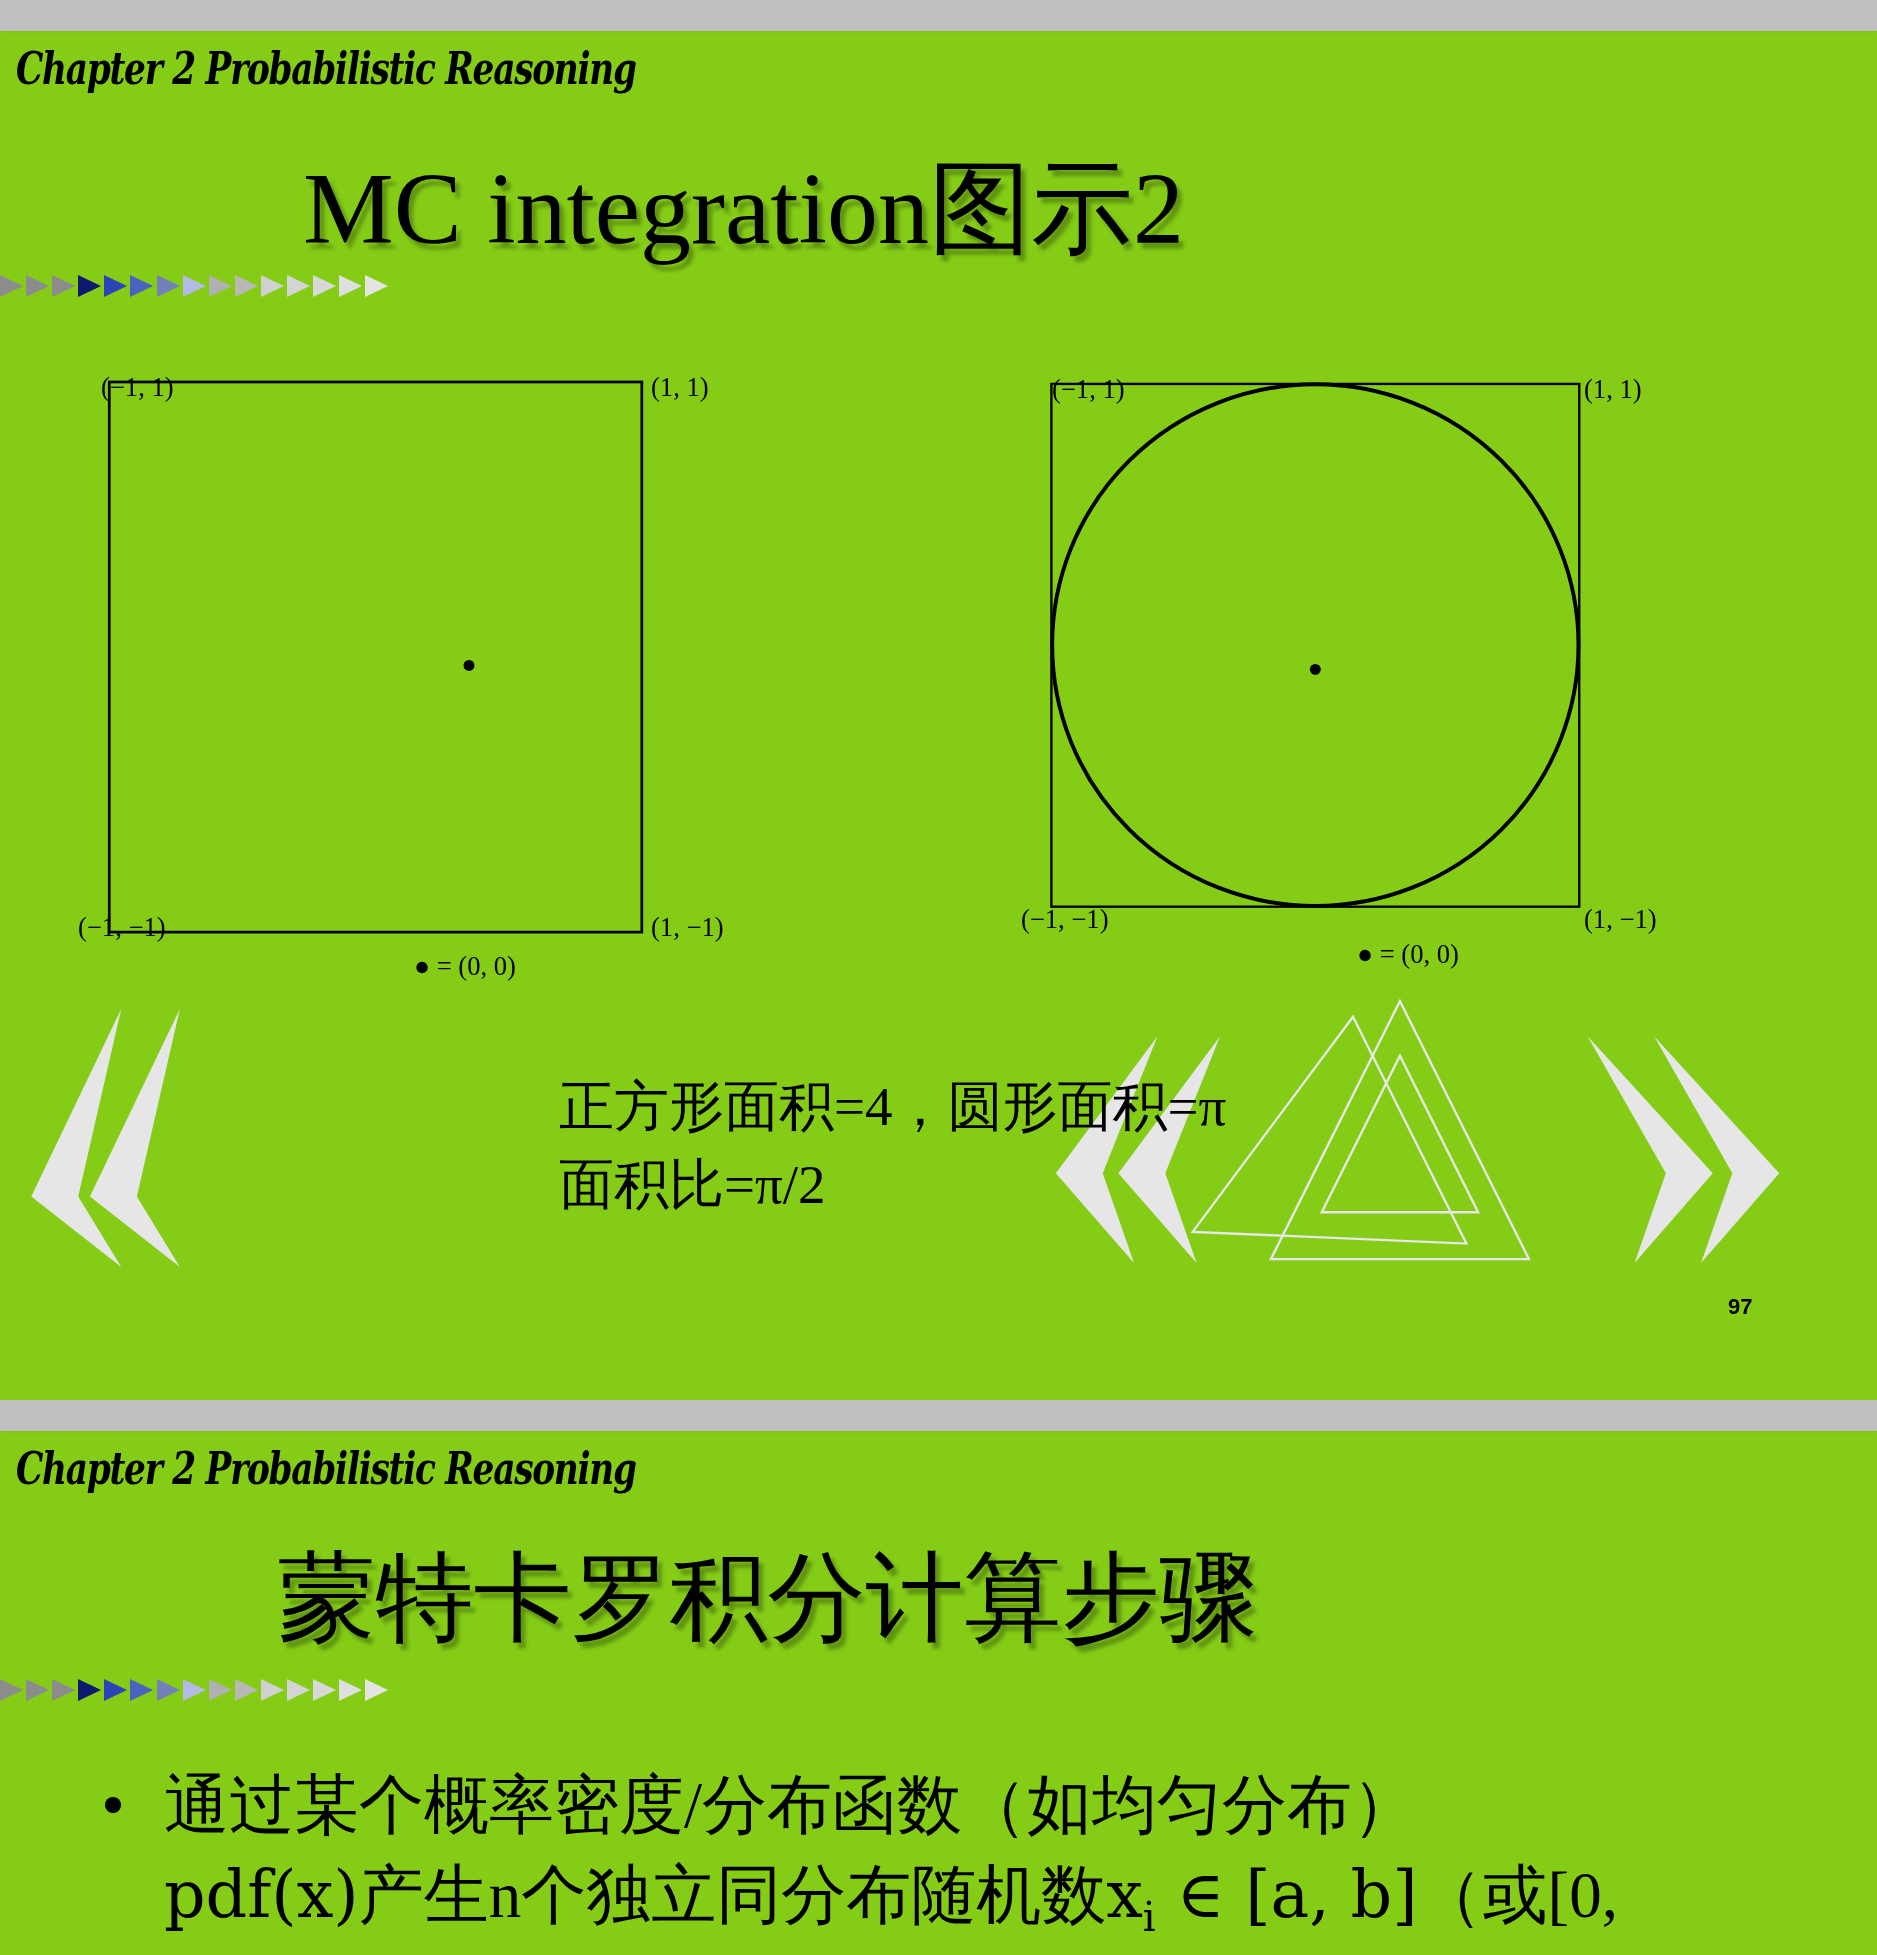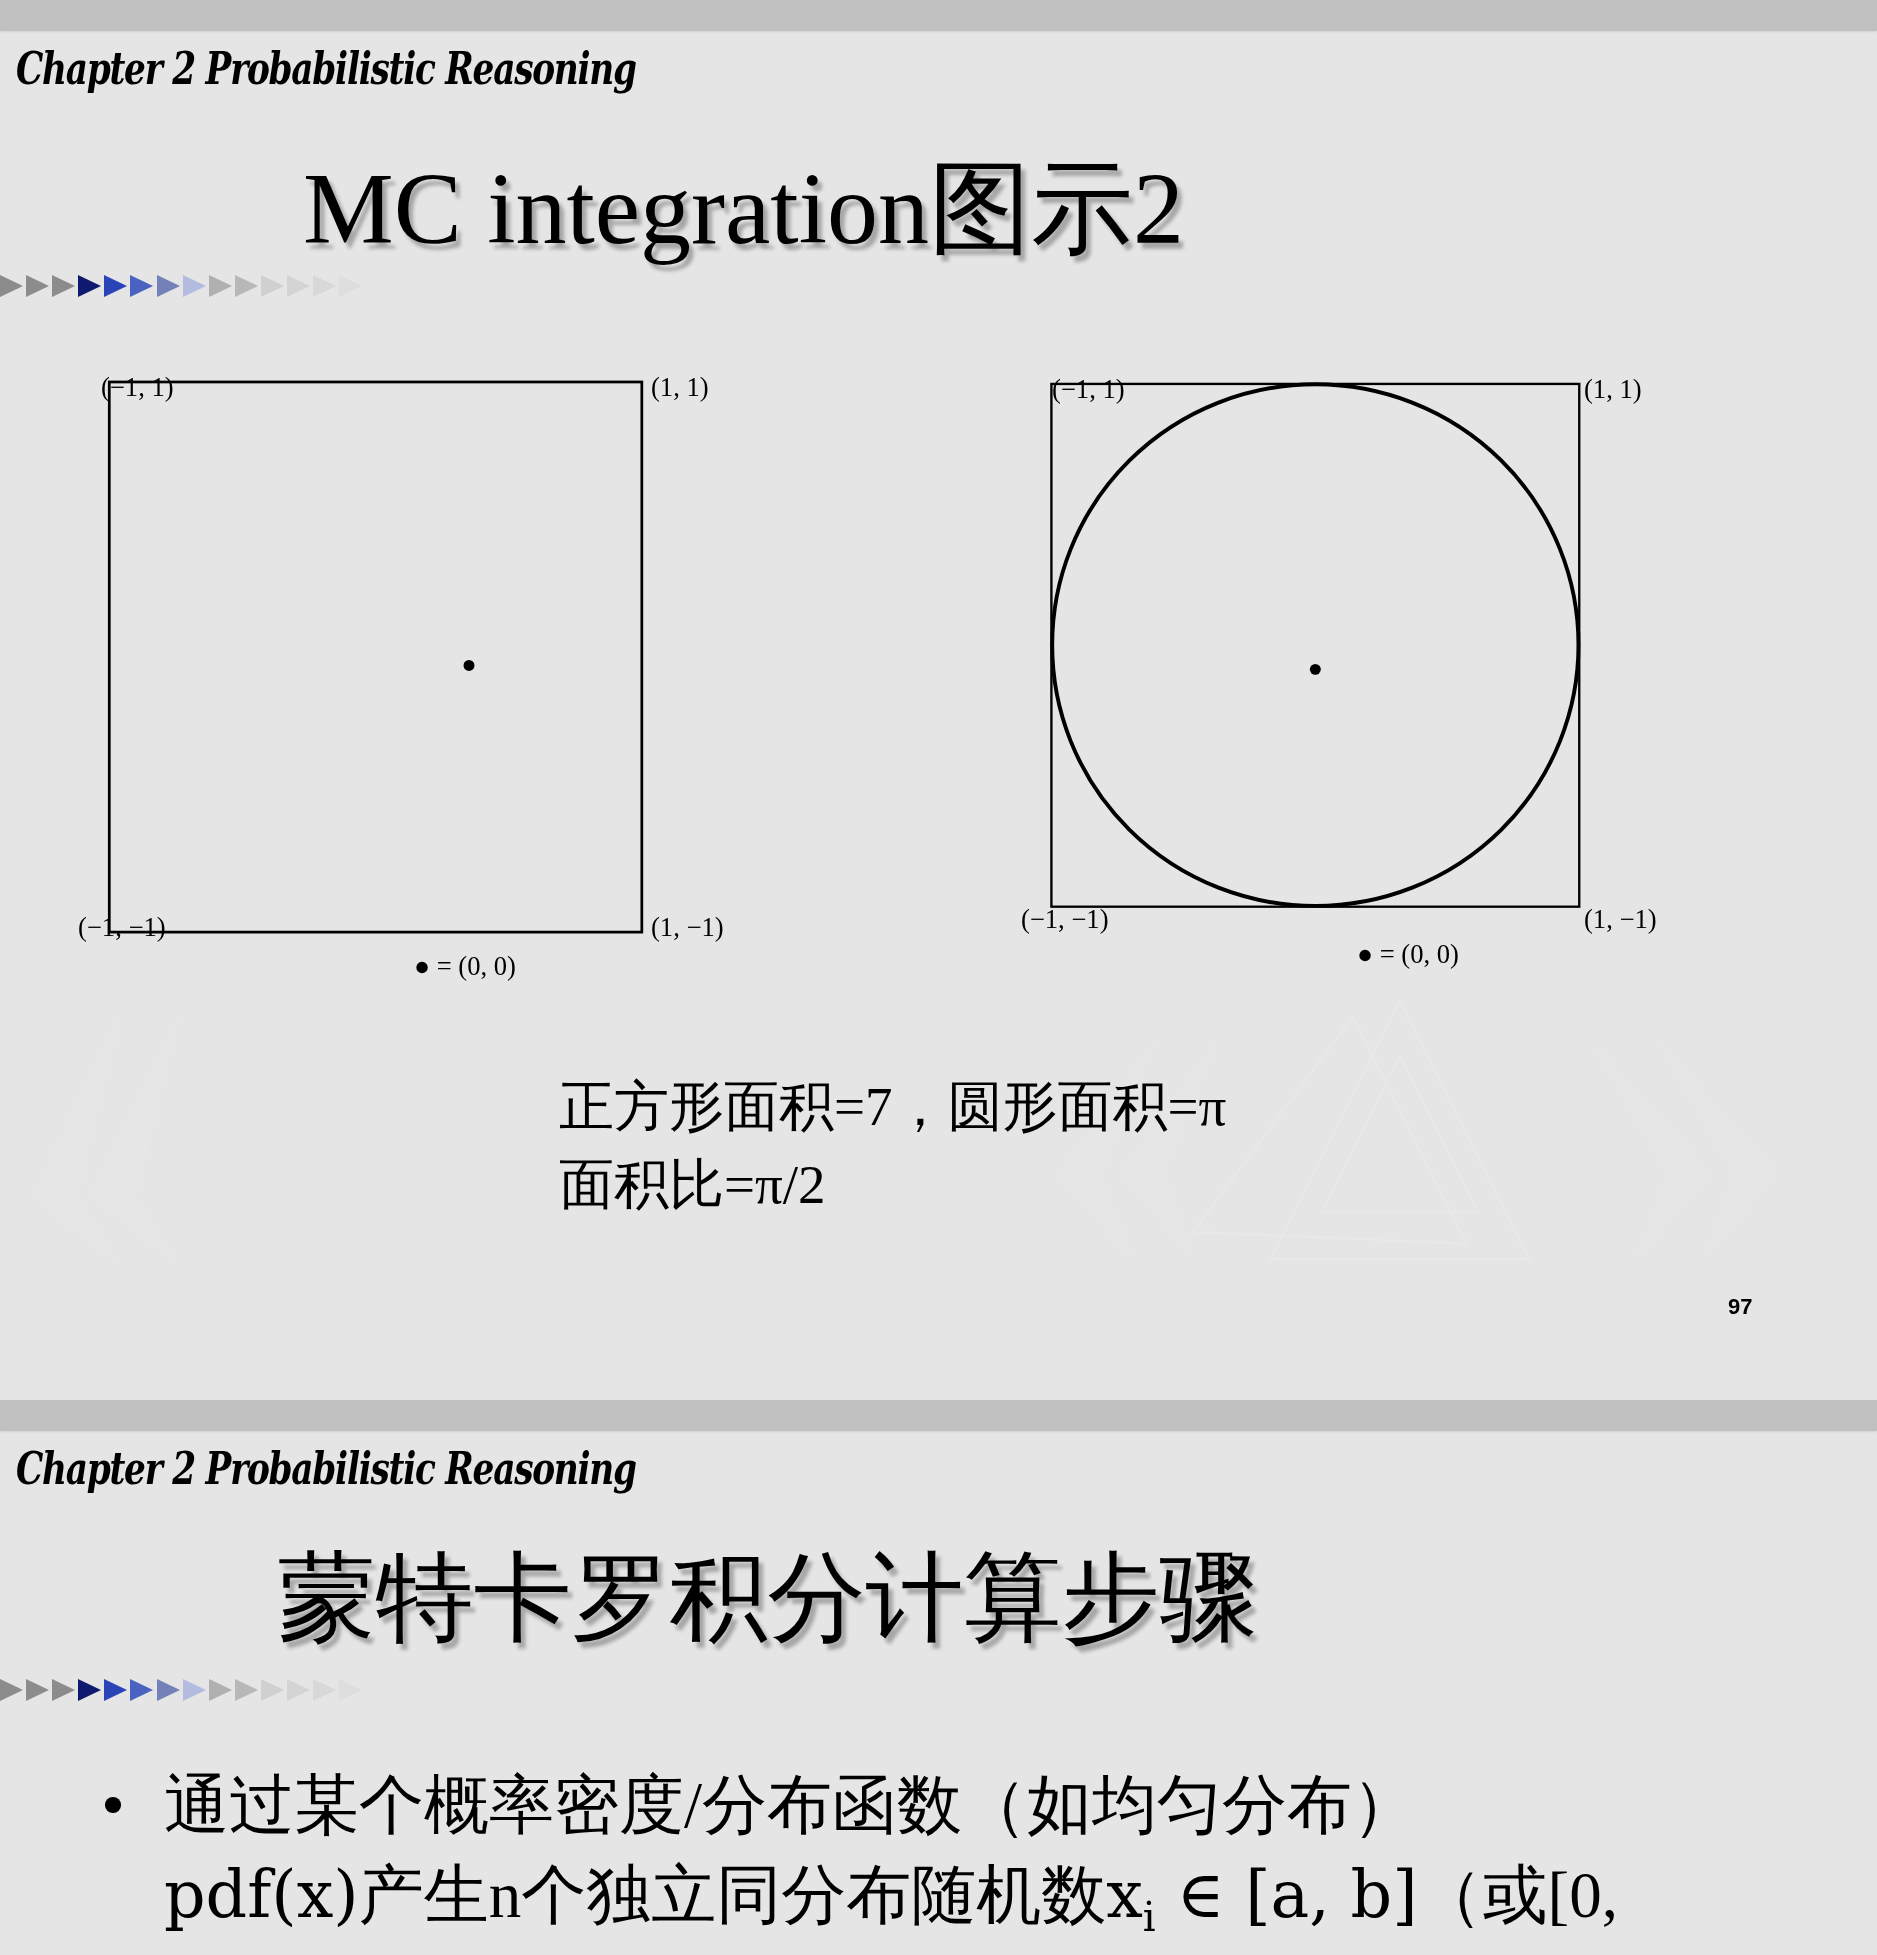--- a/index.html
+++ b/index.html
@@ -1,18 +1,18 @@
 <!DOCTYPE html>
 <html style="font-size:6.3px"><head>
 <meta charset="utf-8">
 <style>
   html, body { margin:0; padding:0; background:#ffffff; }
   body { width:1877px; height:2816px; position:relative; overflow:hidden;
          font-family:"Liberation Serif", "DejaVu Serif", serif; color:#000; }
-  .slide { position:absolute; left:0; width:1877px; background:#e5e5e5; overflow:hidden; }
+  .slide { position:absolute; left:0; width:1877px; background:#84cc16; overflow:hidden; }
   .slide-1 { top:0; height:1400px; }
   .slide-2 { top:1400px; height:1416px; }
   .topbar { position:absolute; left:0; top:0; width:1877px; height:31px; background:#c0c0c0;
             box-shadow:0 2.3px 2.3px -1.2px rgba(0,0,0,0.12); }
   .chapter { position:absolute; left:15.6px; top:43px; font-family:"DejaVu Serif", serif;
              font-style:italic; font-weight:bold; font-size:44px; letter-spacing:-1.6px;
              transform:scaleX(0.78); transform-origin:left top; white-space:nowrap; }
   .title { position:absolute; left:0; width:1487px; text-align:center; font-size:102px;
            text-shadow:4.7px 5.5px 3.9px rgba(0,0,0,0.28); white-space:nowrap; }
   .slide-1 .title { top:141px; }
@@ -95,21 +95,21 @@
       <circle cx="763" cy="760" r="14" fill="#000"></circle>
     </svg>
     <span class="coord" style="left:35px;top:2px;">(−1, 1)</span>
     <span class="coord" style="left:567px;top:2px;">(1, 1)</span>
     <span class="coord" style="left:3.9px;top:532px;">(−1,  −1)</span>
     <span class="coord" style="left:567px;top:532px;">(1,  −1)</span>
     <span class="coord" style="left:340px;top:567px;">● = (0, 0)</span>
   </div>
 
   <div class="caption" style="left:559px;top:1068px;">
-    <div>正方形面积=7，圆形面积=π</div>
+    <div>正方形面积=4，圆形面积=π</div>
     <div>面积比=π/2</div>
   </div>
 
   <div class="page-num" style="left:1728px;top:1294px;">97</div>
 </section>
 
 <section class="slide slide-2">
   <div class="topbar"></div>
   <div class="chapter">Chapter 2 Probabilistic Reasoning</div>
   <div class="title">蒙特卡罗积分计算步骤</div>

